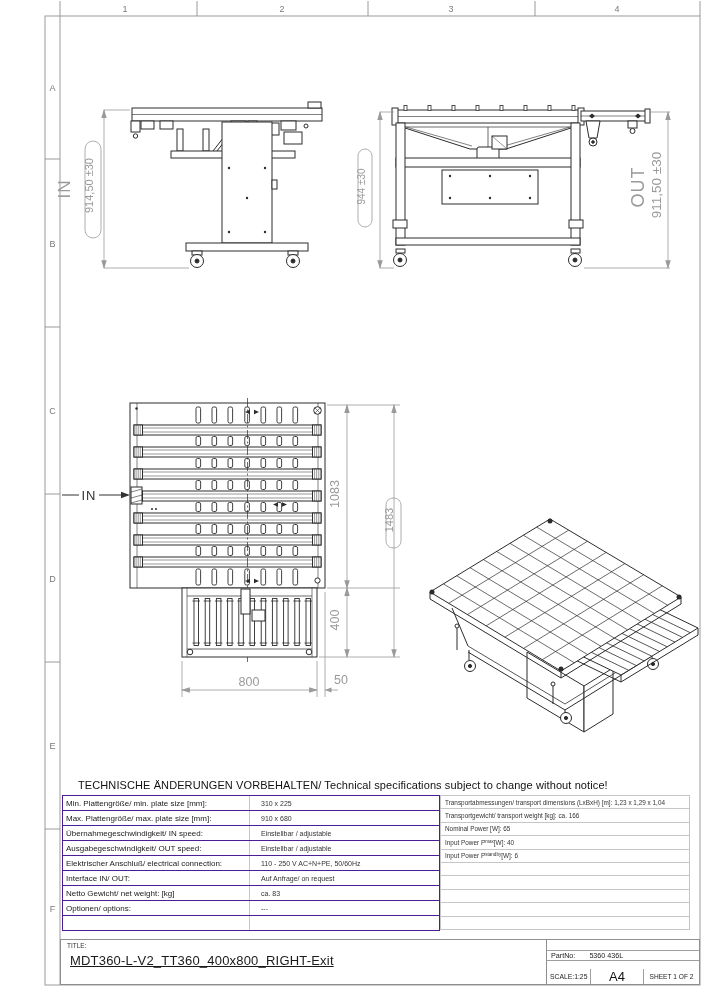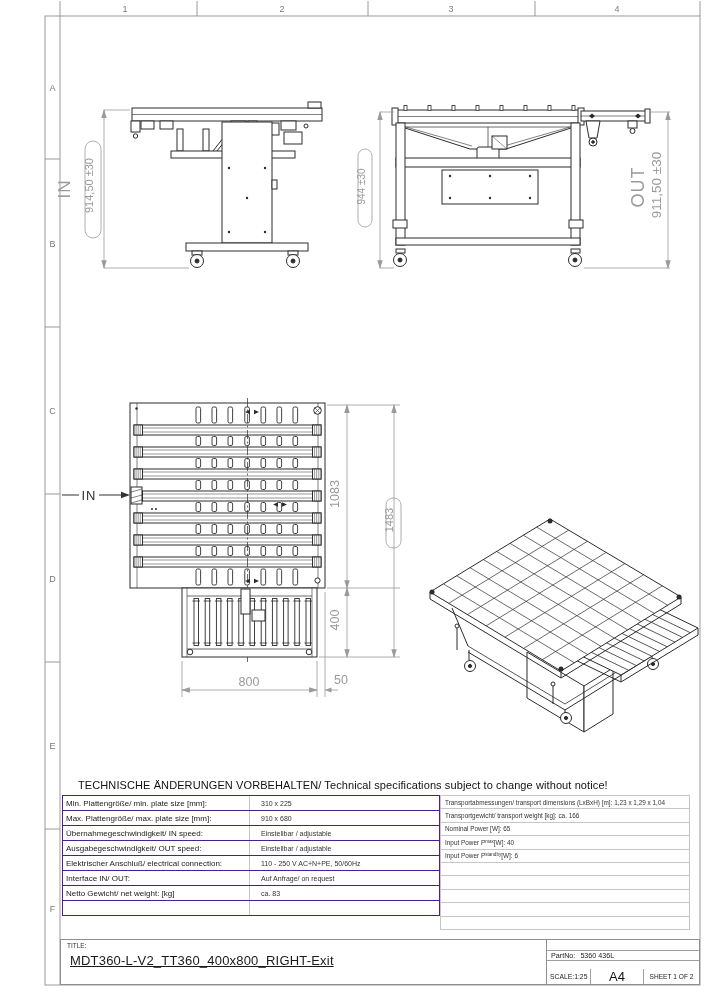--- a/index.html
+++ b/index.html
@@ -21,21 +21,21 @@
   .tb-left{width:83px;border-right:1px solid #8f8f8f;display:flex;flex-direction:column;}
   .tb-left>div{flex:1;display:flex;align-items:center;padding-left:3px;box-sizing:border-box;}
   .tb-company{border-bottom:1px solid #9f9f9f;font-family:"Liberation Serif",serif;font-size:7.4px;color:#333;letter-spacing:.2px;}
   .tb-gez{border-bottom:1px solid #9f9f9f;font-size:7.6px;color:#222;}
   .tb-datum{font-size:7.6px;color:#222;}
   .tb-mid{flex:1;position:relative;}
   .tb-title-label{position:absolute;left:6px;top:2px;font-size:6.5px;color:#333;}
   .tb-title{position:absolute;left:9px;top:13px;font-size:13px;color:#1a1a1a;letter-spacing:.2px;white-space:nowrap;text-decoration:underline;}
   .tb-right{width:152px;border-left:1px solid #8f8f8f;display:flex;flex-direction:column;}
   .tb-r-empty{flex:1;border-bottom:1px solid #9f9f9f;}
-  .tb-partno{flex:1;border-bottom:1px solid #9f9f9f;display:flex;align-items:flex-end;padding-left:4px;font-size:7.2px;color:#222;gap:5px;}
+  .tb-partno{flex:1;border-bottom:1px solid #9f9f9f;display:flex;align-items:flex-end;padding-left:4px;font-size:7.2px;color:#222;gap:14px;}
   .tb-scalerow{flex:1.1;display:flex;align-items:stretch;margin-top:8px;}
   .tb-scale{width:40px;display:flex;align-items:center;padding-left:3px;font-size:6.8px;color:#222;border-right:1px solid #9f9f9f;white-space:nowrap;}
   .tb-format{width:52px;display:flex;align-items:center;justify-content:center;font-size:13px;color:#111;border-right:1px solid #9f9f9f;}
   .tb-sheet{flex:1;display:flex;align-items:center;justify-content:center;font-size:6.6px;color:#222;white-space:nowrap;}
 </style>
 </head>
 <body>
 
 <svg id="drawing" width="707" height="1000" viewBox="0 0 707 1000">
   <defs>
@@ -516,20 +516,24 @@
     </div>
   <div class="spec-row">
       <div class="spec-label">Interface IN/ OUT:</div>
       <div class="spec-value">Auf Anfrage/ on request</div>
     </div>
   <div class="spec-row">
       <div class="spec-label">Netto Gewicht/ net weight: [kg]</div>
       <div class="spec-value">ca. 83</div>
     </div>
   <div class="spec-row">
+      <div class="spec-label">Optionen/ options:</div>
+      <div class="spec-value">---</div>
+    </div>
+  <div class="spec-row">
       <div class="spec-label"></div>
       <div class="spec-value"></div>
     </div>
 </div>
 
 <div class="spec-right">
   <div class="spec-rrow">
       <span>Transportabmessungen/ transport dimensions (LxBxH) [m]:  1,23 x 1,29 x 1,04</span>
       <sub></sub>
       <span></span>

